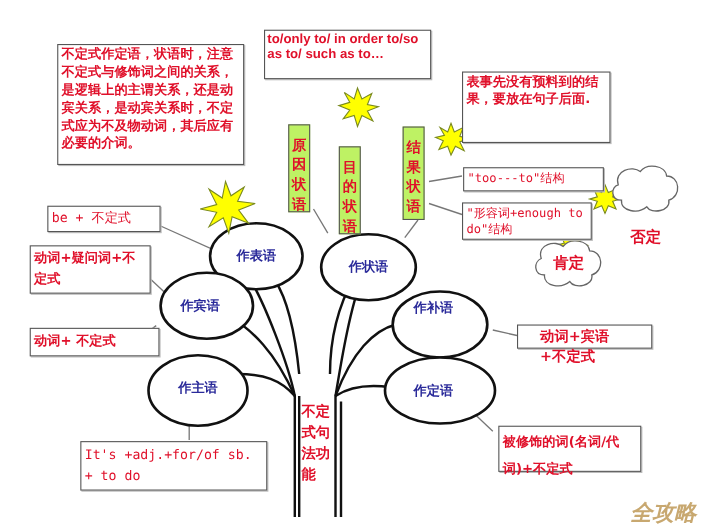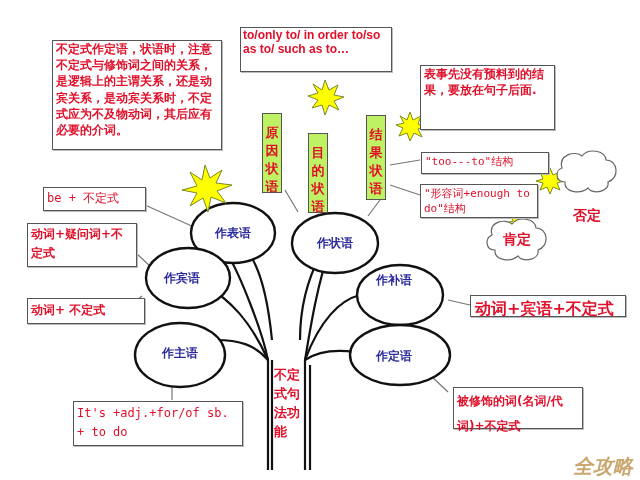--- a/index.html
+++ b/index.html
@@ -88,21 +88,21 @@
 <div class="box mono" style="left:421px;top:152px;width:128px;height:22px;font-size:11px;padding:2px 3px;">"too---to"结构</div>
 <div class="box mono" style="left:420px;top:184px;width:118px;height:34px;font-size:11px;padding:1px 3px;line-height:15px;">"形容词+enough to do"结构</div>
 
 <div class="cloud-label" style="left:587px;top:172px;margin-top:44px;">否定</div>
 <div class="cloud-label" style="left:517px;top:240px;">肯定</div>
 
 <div class="box mono" style="left:43px;top:187px;width:103px;height:24px;font-size:12px;padding:2px 3px;">be + 不定式</div>
 <div class="box" style="left:27px;top:223px;width:110px;height:44px;font-size:12px;padding:1px 3px;line-height:19px;">动词+疑问词+不定式</div>
 <div class="box" style="left:27px;top:298px;width:118px;height:26px;font-size:12px;padding:3px 3px;">动词+ 不定式</div>
 
-<div class="box" style="left:470px;top:295px;width:156px;height:22px;font-size:16px;padding:2px 4px;">动词+宾语+不定式</div>
+<div class="box" style="left:470px;top:295px;width:123px;height:22px;font-size:13px;padding:2px 20px;">动词+宾语+不定式</div>
 
 <div class="box mono" style="left:73px;top:401px;width:170px;height:45px;font-size:12px;padding:2px 3px;line-height:19px;">It's +adj.+for/of sb. + to do</div>
 
 <div class="box" style="left:453px;top:387px;width:130px;height:42px;font-size:12px;padding:1px 3px;line-height:25px;">被修饰的词(名词/代词)+不定式</div>
 
 <div class="ell-label" style="left:233px;top:233px;">作表语</div>
 <div class="ell-label" style="left:335px;top:243px;">作状语</div>
 <div class="ell-label" style="left:182px;top:278px;">作宾语</div>
 <div class="ell-label" style="left:394px;top:280px;">作补语</div>
 <div class="ell-label" style="left:180px;top:353px;">作主语</div>

